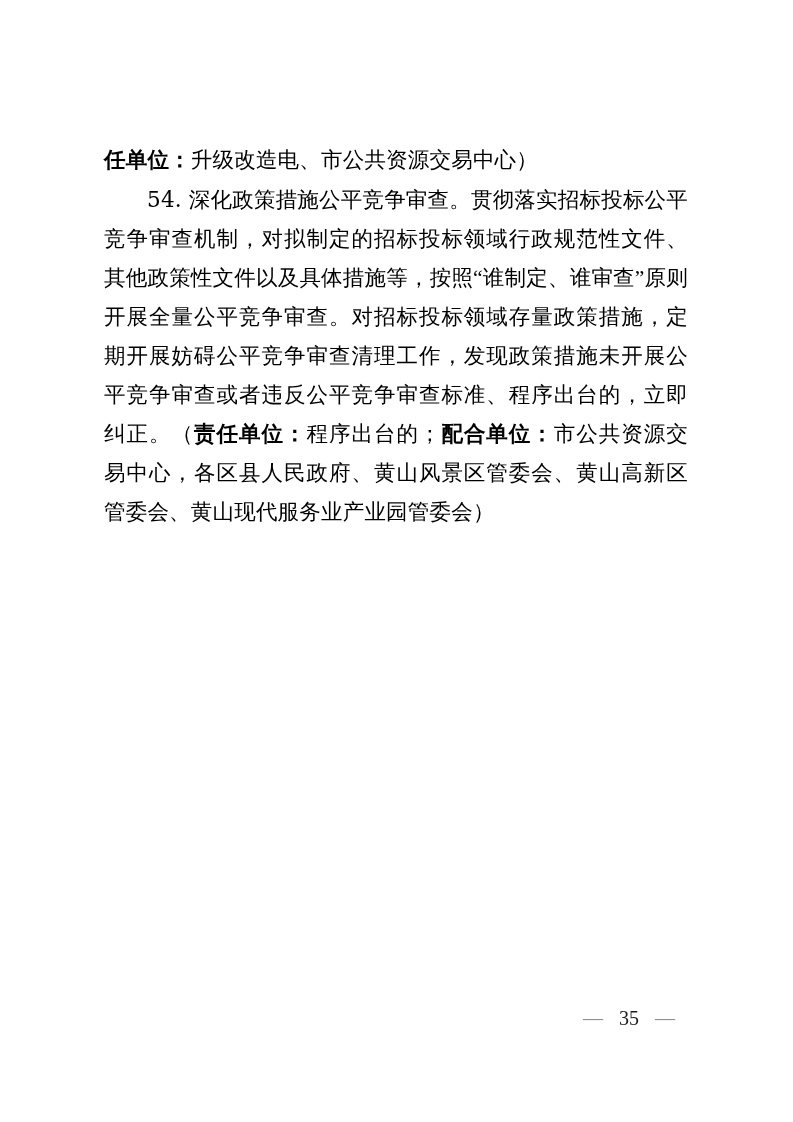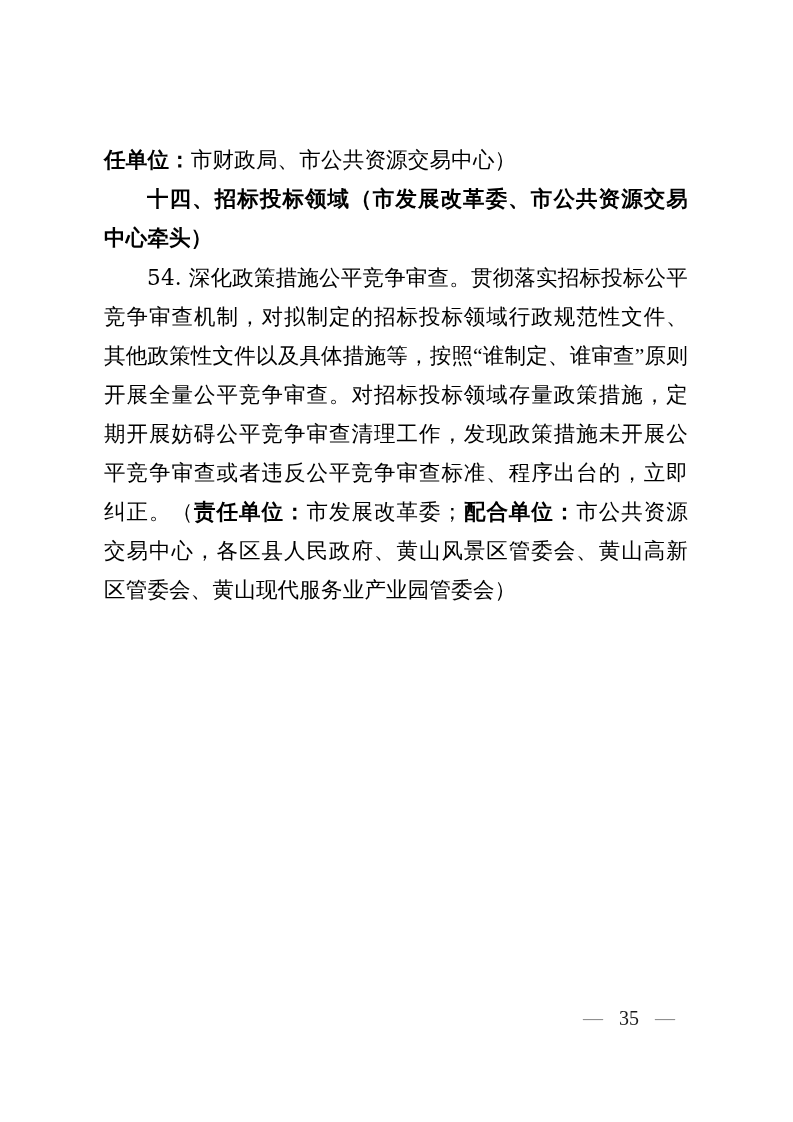--- a/index.html
+++ b/index.html
@@ -64,21 +64,20 @@
   .footer .num {
     color: #1a1a1a;
     padding: 0 16px;
   }
 </style>
 </head>
 <body>
 
 <div class="page">
   <div class="content">
-    <p class="continuation"><span class="b">任单位：</span><span>市财政局、市公共资源交易中心）</span></p>
-    <p class="section-heading"><span>十四、招标投标领域（市发展改革委、市公共资源交易中心牵头）</span></p>
-    <p class="para"><span class="lead">54. 深化政策措施公平竞争审查。</span><span>贯彻落实招标投标公平竞争审查机制，对拟制定的招标投标领域行政规范性文件、其他政策性文件以及具体措施等，按照“谁制定、谁审查”原则开展全量公平竞争审查。对招标投标领域存量政策措施，定期开展妨碍公平竞争审查清理工作，发现政策措施未开展公平竞争审查或者违反公平竞争审查标准、程序出台的，立即纠正。（</span><span class="b">责任单位：</span><span>市发展改革委；</span><span class="b">配合单位：</span><span>市公共资源交易中心，各区县人民政府、黄山风景区管委会、黄山高新区管委会、黄山现代服务业产业园管委会）</span></p>
+    <p class="continuation"><span class="b">任单位：</span><span>升级改造电、市公共资源交易中心）</span></p>
+    <p class="para"><span class="lead">54. 深化政策措施公平竞争审查。</span><span>贯彻落实招标投标公平竞争审查机制，对拟制定的招标投标领域行政规范性文件、其他政策性文件以及具体措施等，按照“谁制定、谁审查”原则开展全量公平竞争审查。对招标投标领域存量政策措施，定期开展妨碍公平竞争审查清理工作，发现政策措施未开展公平竞争审查或者违反公平竞争审查标准、程序出台的，立即纠正。（</span><span class="b">责任单位：</span><span>程序出台的；</span><span class="b">配合单位：</span><span>市公共资源交易中心，各区县人民政府、黄山风景区管委会、黄山高新区管委会、黄山现代服务业产业园管委会）</span></p>
   </div>
 
   <div class="footer">
     <span class="dash">—</span><span class="num">35</span><span class="dash">—</span>
   </div>
 </div>
 
 </body></html>

